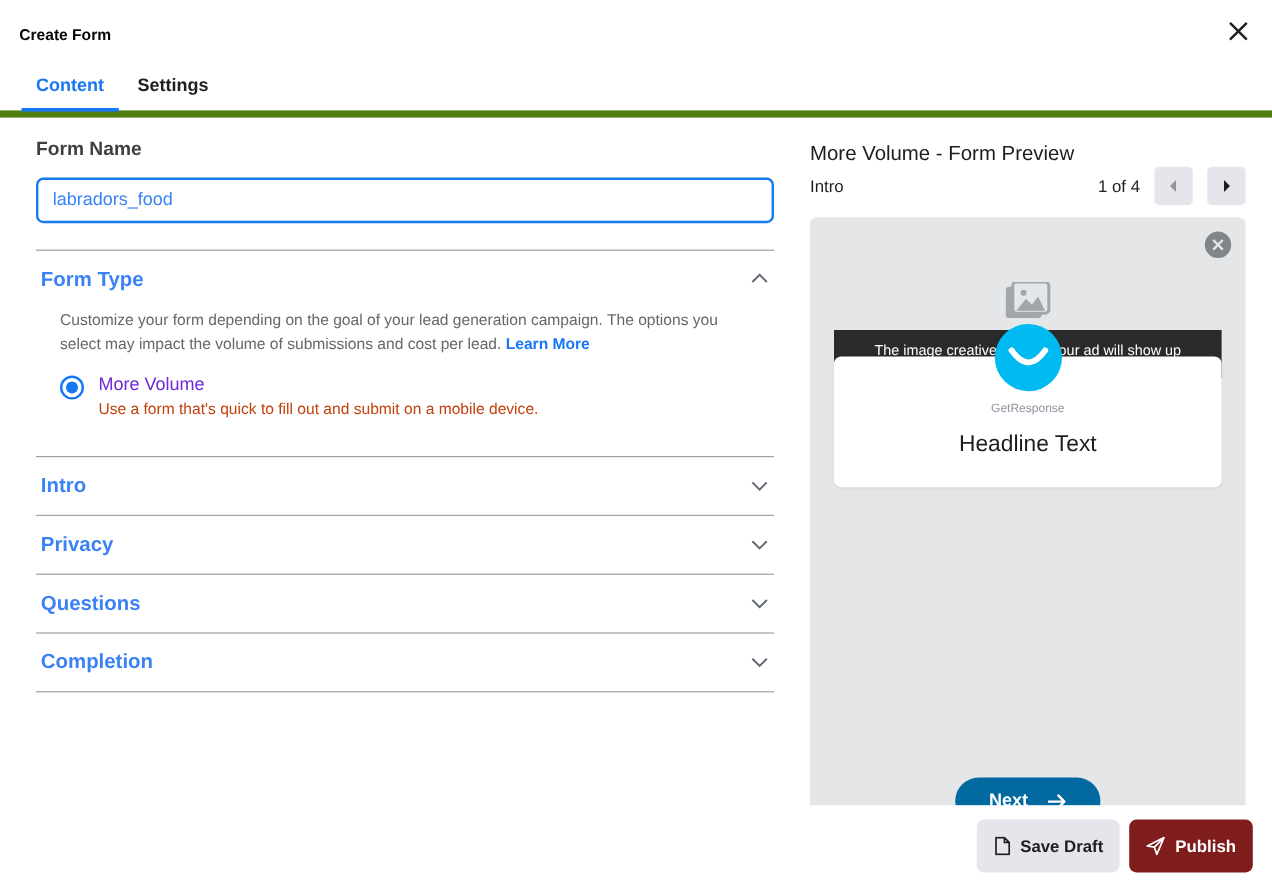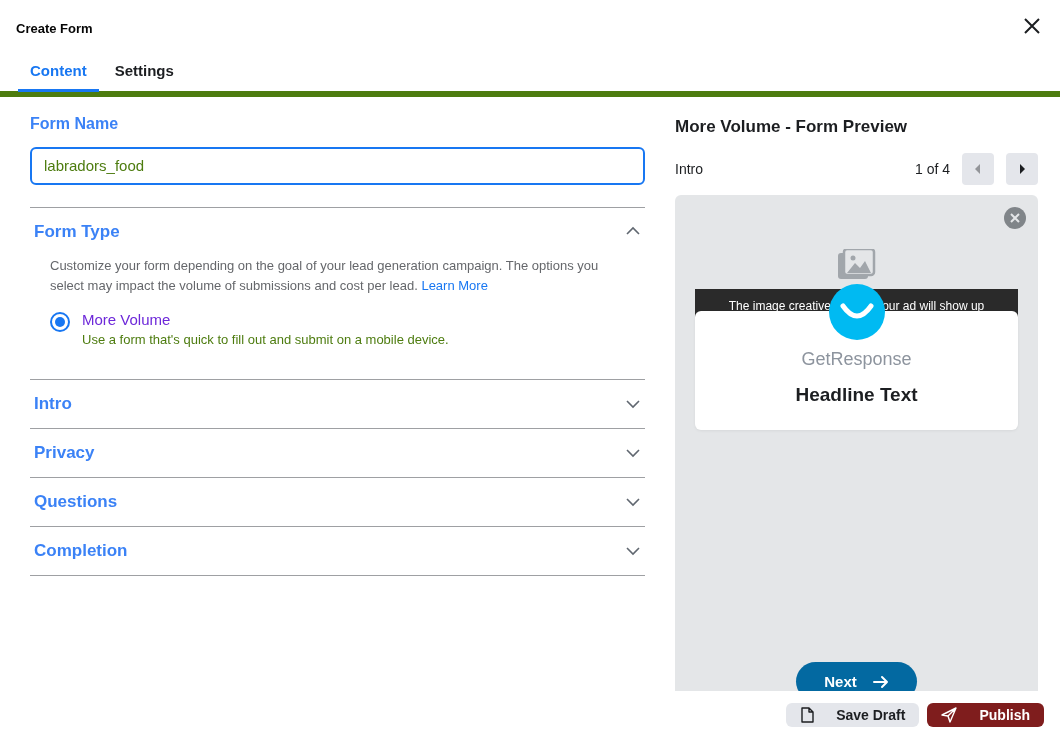--- a/index.html
+++ b/index.html
@@ -70,35 +70,35 @@
       padding: 18px 10px 10px 30px;
       overflow-y: auto;
     }
     .right-panel {
       flex: 1;
       padding: 20px 22px 0 20px;
     }
     .form-name-label {
       font-size: 16px;
       font-weight: 700;
-      color: #3b82f6;
+      color: #404040;
       margin-bottom: 14px;
     }
     .form-name-input-wrapper {
       border: 2px solid #1877f2;
       border-radius: 6px;
       padding: 8px 12px;
       margin-bottom: 22px;
     }
     .form-name-input {
       width: 100%;
       border: none;
       outline: none;
       font-size: 15px;
-      color: #4d7c0f;
+      color: #3b82f6;
       background: transparent;
     }
     .section {
       border-top: 1px solid #9ea0a3;
     }
     .section:last-of-type {
       border-bottom: 1px solid #9ea0a3;
     }
     .section-header {
       display: flex;
@@ -123,20 +123,21 @@
     .section-desc {
       font-size: 13px;
       color: #65676b;
       line-height: 1.5;
       margin-bottom: 16px;
     }
     .learn-more {
       color: #1877f2;
       text-decoration: none;
       cursor: pointer;
+      font-weight: bold;
     }
     .radio-option {
       display: flex;
       align-items: flex-start;
       gap: 12px;
       margin-bottom: 14px;
     }
     .radio-circle {
       width: 20px;
       height: 20px;
@@ -161,28 +162,28 @@
       border-radius: 50%;
       background: #1877f2;
     }
     .radio-label {
       font-size: 15px;
       color: #6d28d9;
       font-weight: 400;
     }
     .radio-desc {
       font-size: 13px;
-      color: #4d7c0f;
+      color: #c2410c;
       margin-top: 4px;
     }
     .preview-header {
       font-size: 17px;
-      font-weight: 700;
-      color: #1c1e21;
-      margin-bottom: 16px;
+      font-weight: 400;
+      color: #1c1e21;
+      margin-bottom: 1px;
     }
     .preview-pagination {
       display: flex;
       justify-content: space-between;
       align-items: center;
       margin-bottom: 10px;
     }
     .preview-page-label {
       font-size: 14px;
       color: #1c1e21;
@@ -274,27 +275,27 @@
       z-index: 2;
     }
     .preview-card {
       background: #fff;
       border-radius: 6px;
       padding: 38px 20px 24px 20px;
       text-align: center;
       box-shadow: 0 1px 3px rgba(0,0,0,0.06);
     }
     .brand-name {
-      font-size: 18px;
+      font-size: 10px;
       color: #8d949e;
       margin-bottom: 14px;
     }
     .headline-text {
       font-size: 19px;
-      font-weight: 700;
+      font-weight: 400;
       color: #1c1e21;
     }
     .next-btn {
       background: #0369a1;
       color: #fff;
       border: none;
       border-radius: 22px;
       padding: 11px 28px;
       font-size: 15px;
       font-weight: 600;
@@ -312,22 +313,22 @@
       right: 0;
       padding: 12px 16px 12px 16px;
       display: flex;
       justify-content: flex-end;
       gap: 8px;
       background: #fff;
     }
     .footer-btn {
       display: flex;
       align-items: center;
-      gap: 22px;
-      padding: 4px 14px;
+      gap: 8px;
+      padding: 14px 14px;
       border-radius: 6px;
       font-size: 14px;
       font-weight: 600;
       cursor: pointer;
       border: none;
     }
     .save-draft {
       background: #e4e6eb;
       color: #1c1e21;
     }

